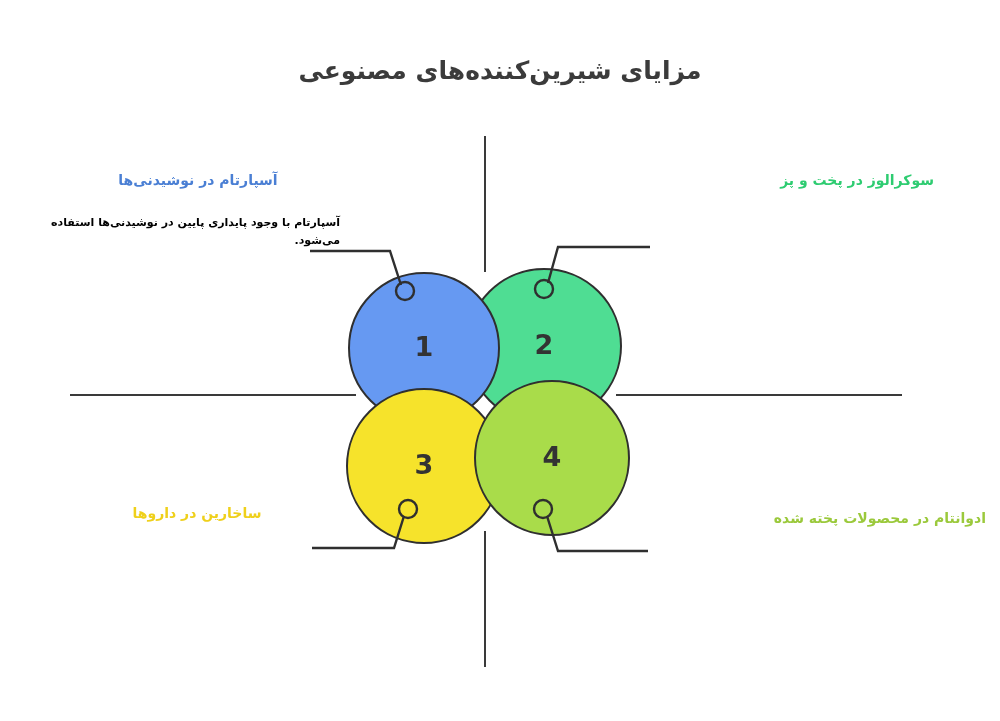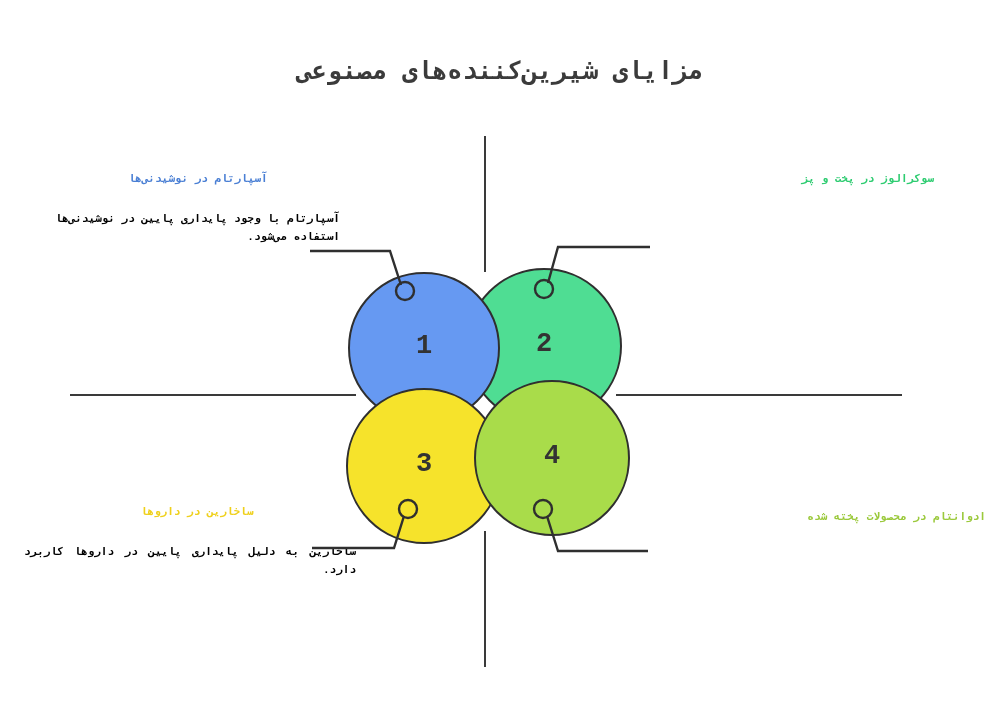--- a/index.html
+++ b/index.html
@@ -9,21 +9,20 @@
   }
   body {
     font-family: "DejaVu Sans", "Liberation Sans", sans-serif;
   }
   #canvas {
     position: relative;
     width: 1000px;
     height: 721px;
     background: #ffffff;
     overflow: hidden;
-    font-family: Liberation Mono, monospace;
   }
 
   
   #title {
     position: absolute;
     left: 0;
     top: 56px;
     width: 1000px;
     text-align: center;
     font-size: 25px;
@@ -81,21 +80,21 @@
   }
   #connectors path, #connectors circle {
     fill: none;
     stroke: #2f2f2f;
     stroke-width: 2.4;
   }
 
   
   .quad { position: absolute; direction: rtl; }
   .quad .head {
-    font-size: 11px;
+    font-size: 14px;
     font-weight: bold;
     margin-bottom: 26px;
     white-space: nowrap;
   }
   .quad .body {
     font-size: 11px;
     font-weight: bold;
     color: #000000;
     line-height: 1.62;
   }
@@ -158,20 +157,19 @@
     <div class="head" style="color:#4A7FD4;">آسپارتام در نوشیدنی‌ها</div>
     <div class="body">آسپارتام با وجود پایداری پایین در نوشیدنی‌ها استفاده می‌شود.</div>
   </div>
 
   <div class="quad" id="quad-tr">
     <div class="head" style="color:#2ECC71;">سوکرالوز در پخت و پز</div>
   </div>
 
   <div class="quad" id="quad-bl">
     <div class="head" style="color:#EFD01B;">ساخارین در داروها</div>
-    <div class="body">ساخارین به دلیل پایداری پایین در داروها کاربرد دارد.</div>
   </div>
 
   <div class="quad" id="quad-br">
     <div class="head" style="color:#9BC93C;">ادوانتام در محصولات پخته شده</div>
   </div>
 
 </div>
 
 </body></html>

